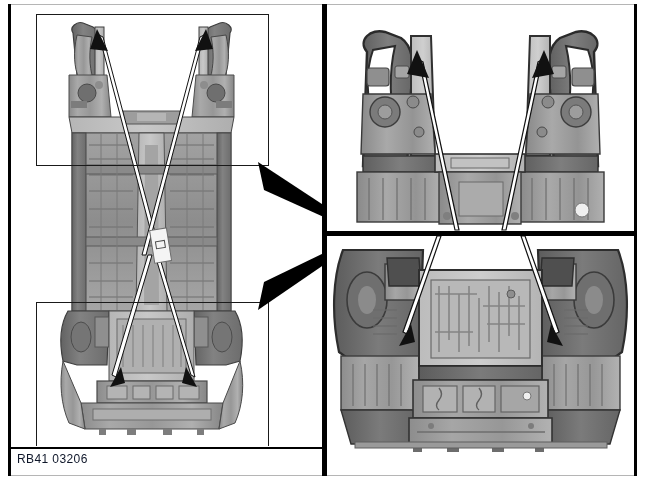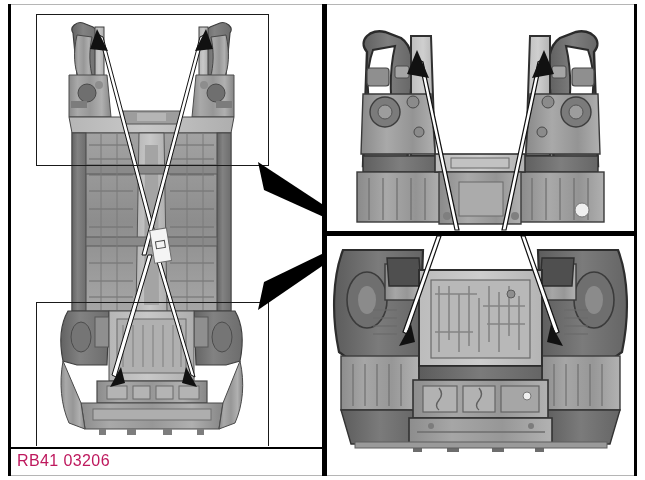--- a/index.html
+++ b/index.html
@@ -10,21 +10,21 @@
   .frame-line{position:absolute;background:#000;}
   #border-left   {left:8px;  top:4px;  width:3px;  height:472px;}
   #border-right  {left:634px;top:4px;  width:3px;  height:472px;}
   #border-top    {left:8px;  top:4px;  width:629px;height:1px;background:#b5b5b5;}
   #border-bottom {left:8px;  top:475px;width:629px;height:1px;background:#b5b5b5;}
   #divider-vertical{left:322px;top:4px;width:5px;height:472px;}
   #divider-horizontal{left:327px;top:231px;width:310px;height:5px;}
   #caption-rule  {left:11px; top:447px;width:311px;height:2px;}
 
   
-  #caption{position:absolute;left:17px;top:452px;font-size:16px;color:#be185d;
+  #caption{position:absolute;left:17px;top:452px;font-size:12px;color:#0f172a;
            letter-spacing:.4px;white-space:nowrap;}
 
   
   .panel{position:absolute;background:#ffffff;overflow:hidden;}
   #panel-overview{left:11px;top:5px;width:311px;height:441px;}
   #panel-detail-front{left:327px;top:6px;width:307px;height:225px;}
   #panel-detail-rear {left:327px;top:236px;width:307px;height:239px;}
 
   
   .callout-box{position:absolute;border:1.6px solid #1a1a1a;background:transparent;}

